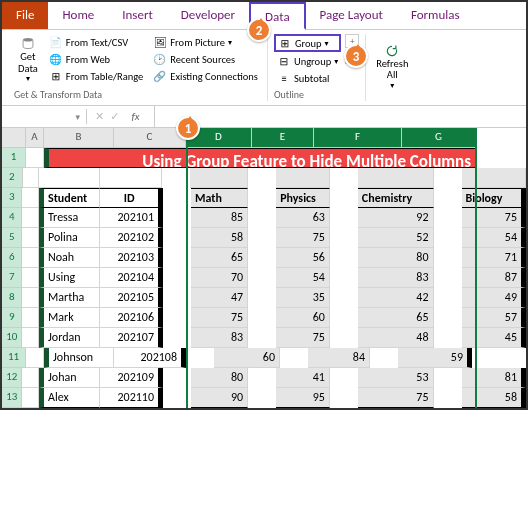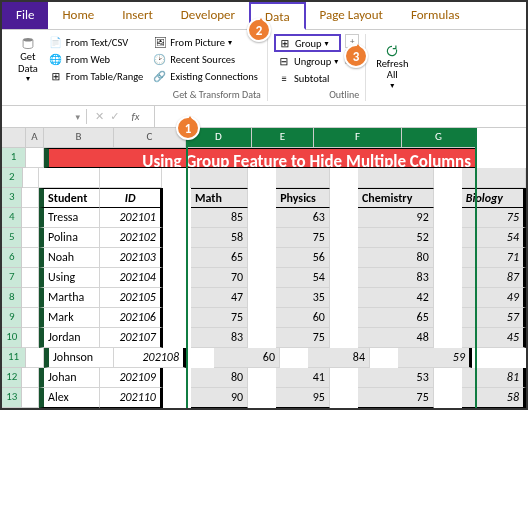--- a/index.html
+++ b/index.html
@@ -1,29 +1,29 @@
 <!DOCTYPE html>
 <html><head>
 <meta charset="utf-8">
 <style>
 * { box-sizing: border-box; margin: 0; padding: 0; }
 body { font-family: 'Segoe UI', Calibri, sans-serif; font-size: 12px; background: #fff; width: 528px; }
 .window { border: 2px solid #333; }
 
 
 .tabs { display: flex; background: #fff; height: 28px; border-bottom: 1px solid #ccc; }
-.tab { padding: 5px 14px; font-size: 13px; color: #a16207; cursor: pointer; }
-.tab.file { background: #4c1d95; color: #fff; font-weight: 400; }
+.tab { padding: 5px 14px; font-size: 13px; color: #701a75; cursor: pointer; }
+.tab.file { background: #c2410c; color: #fff; font-weight: 400; }
 .tab.active { border: 2px solid #5a3ec8; border-bottom: 2px solid #fff; position: relative; margin-bottom: -1px; }
 
 
 .ribbon { display: flex; background: #fff; border-bottom: 1px solid #ccc; padding: 4px 6px; }
 .rgroup { display: flex; flex-direction: column; border-right: 1px solid #e0e0e0; padding: 0 6px; }
 .rgroup:last-child { border-right: none; }
-.rgroup-label { font-size: 10px; text-align: right; color: #666; margin-top: auto; padding-top: 2px; }
+.rgroup-label { font-size: 10px; text-align: left; color: #666; margin-top: auto; padding-top: 2px; }
 .rgroup-body { display: flex; gap: 4px; flex: 1; }
 .bigbtn { display: flex; flex-direction: column; align-items: center; justify-content: center; padding: 2px 4px; cursor: pointer; font-size: 10.5px; text-align: center; line-height: 1.1; }
 .smalllist { display: flex; flex-direction: column; gap: 1px; }
 .smallbtn { display: flex; align-items: center; gap: 3px; padding: 1px 3px; font-size: 10.5px; cursor: pointer; white-space: nowrap; }
 .ico { width: 14px; height: 14px; display: inline-flex; align-items: center; justify-content: center; }
 .highlight-box { border: 2px solid #5a3ec8; padding: 0 2px; }
 
 
 .callout { position: absolute; width: 24px; height: 24px; border-radius: 50%; background: #ed7d31; color: #fff; font-weight: bold; font-size: 13px; display: flex; align-items: center; justify-content: center; border: 2px solid #fff; box-shadow: 0 1px 2px rgba(0,0,0,0.3); z-index: 100; }
 .callout::before { content: ''; position: absolute; top: -6px; left: 8px; border: 4px solid transparent; border-bottom: 6px solid #ed7d31; }
@@ -41,21 +41,21 @@
 .colhdr { background: #e6e6e6; border-right: 1px solid #ccc; border-bottom: 1px solid #ccc; text-align: center; font-size: 11px; color: #555; padding-top: 2px; }
 .colhdr.sel { background: #0f7b3e; color: #fff; }
 .row { display: flex; }
 .rowhdr { width: 24px; background: #e6e6e6; border-right: 1px solid #ccc; border-bottom: 1px solid #ccc; text-align: center; font-size: 11px; color: #555; padding-top: 2px; }
 .rowhdr.sel { background: #cae8d8; color: #0f7b3e; }
 .cell { border-right: 1px solid #d4d4d4; border-bottom: 1px solid #d4d4d4; padding: 2px 4px; font-size: 12px; overflow: hidden; white-space: nowrap; height: 20px; background: #fff; }
 .cell.sel { background: #e5e5e5; margin-left: 28px; }
 .cell.b-top { border-top: 1px solid #000; }
 .cell.b-bot { border-bottom: 1px solid #000; }
 .cell.b-lef { border-left: 5px solid #14532d; }
-.cell.b-rig { border-right: 3px solid #000000; font-style: italic; }
+.cell.b-rig { border-right: 5px solid #000000; }
 .title-cell { background: #ef4444; color: #fff; font-weight: bold; text-align: right; font-size: 17px; }
 .th-cell { font-weight: bold; text-align: left; }
 .num { text-align: right; }
 
 
 .cA { width: 18px; } .cB { width: 70px; } .cC { width: 72px; }
 .cD { width: 66px; } .cE { width: 62px; } .cF { width: 88px; } .cG { width: 74px; }
 
 .sel-border-v { position: absolute; top: 0; bottom: 0; width: 2px; background: #107c41; }
 

